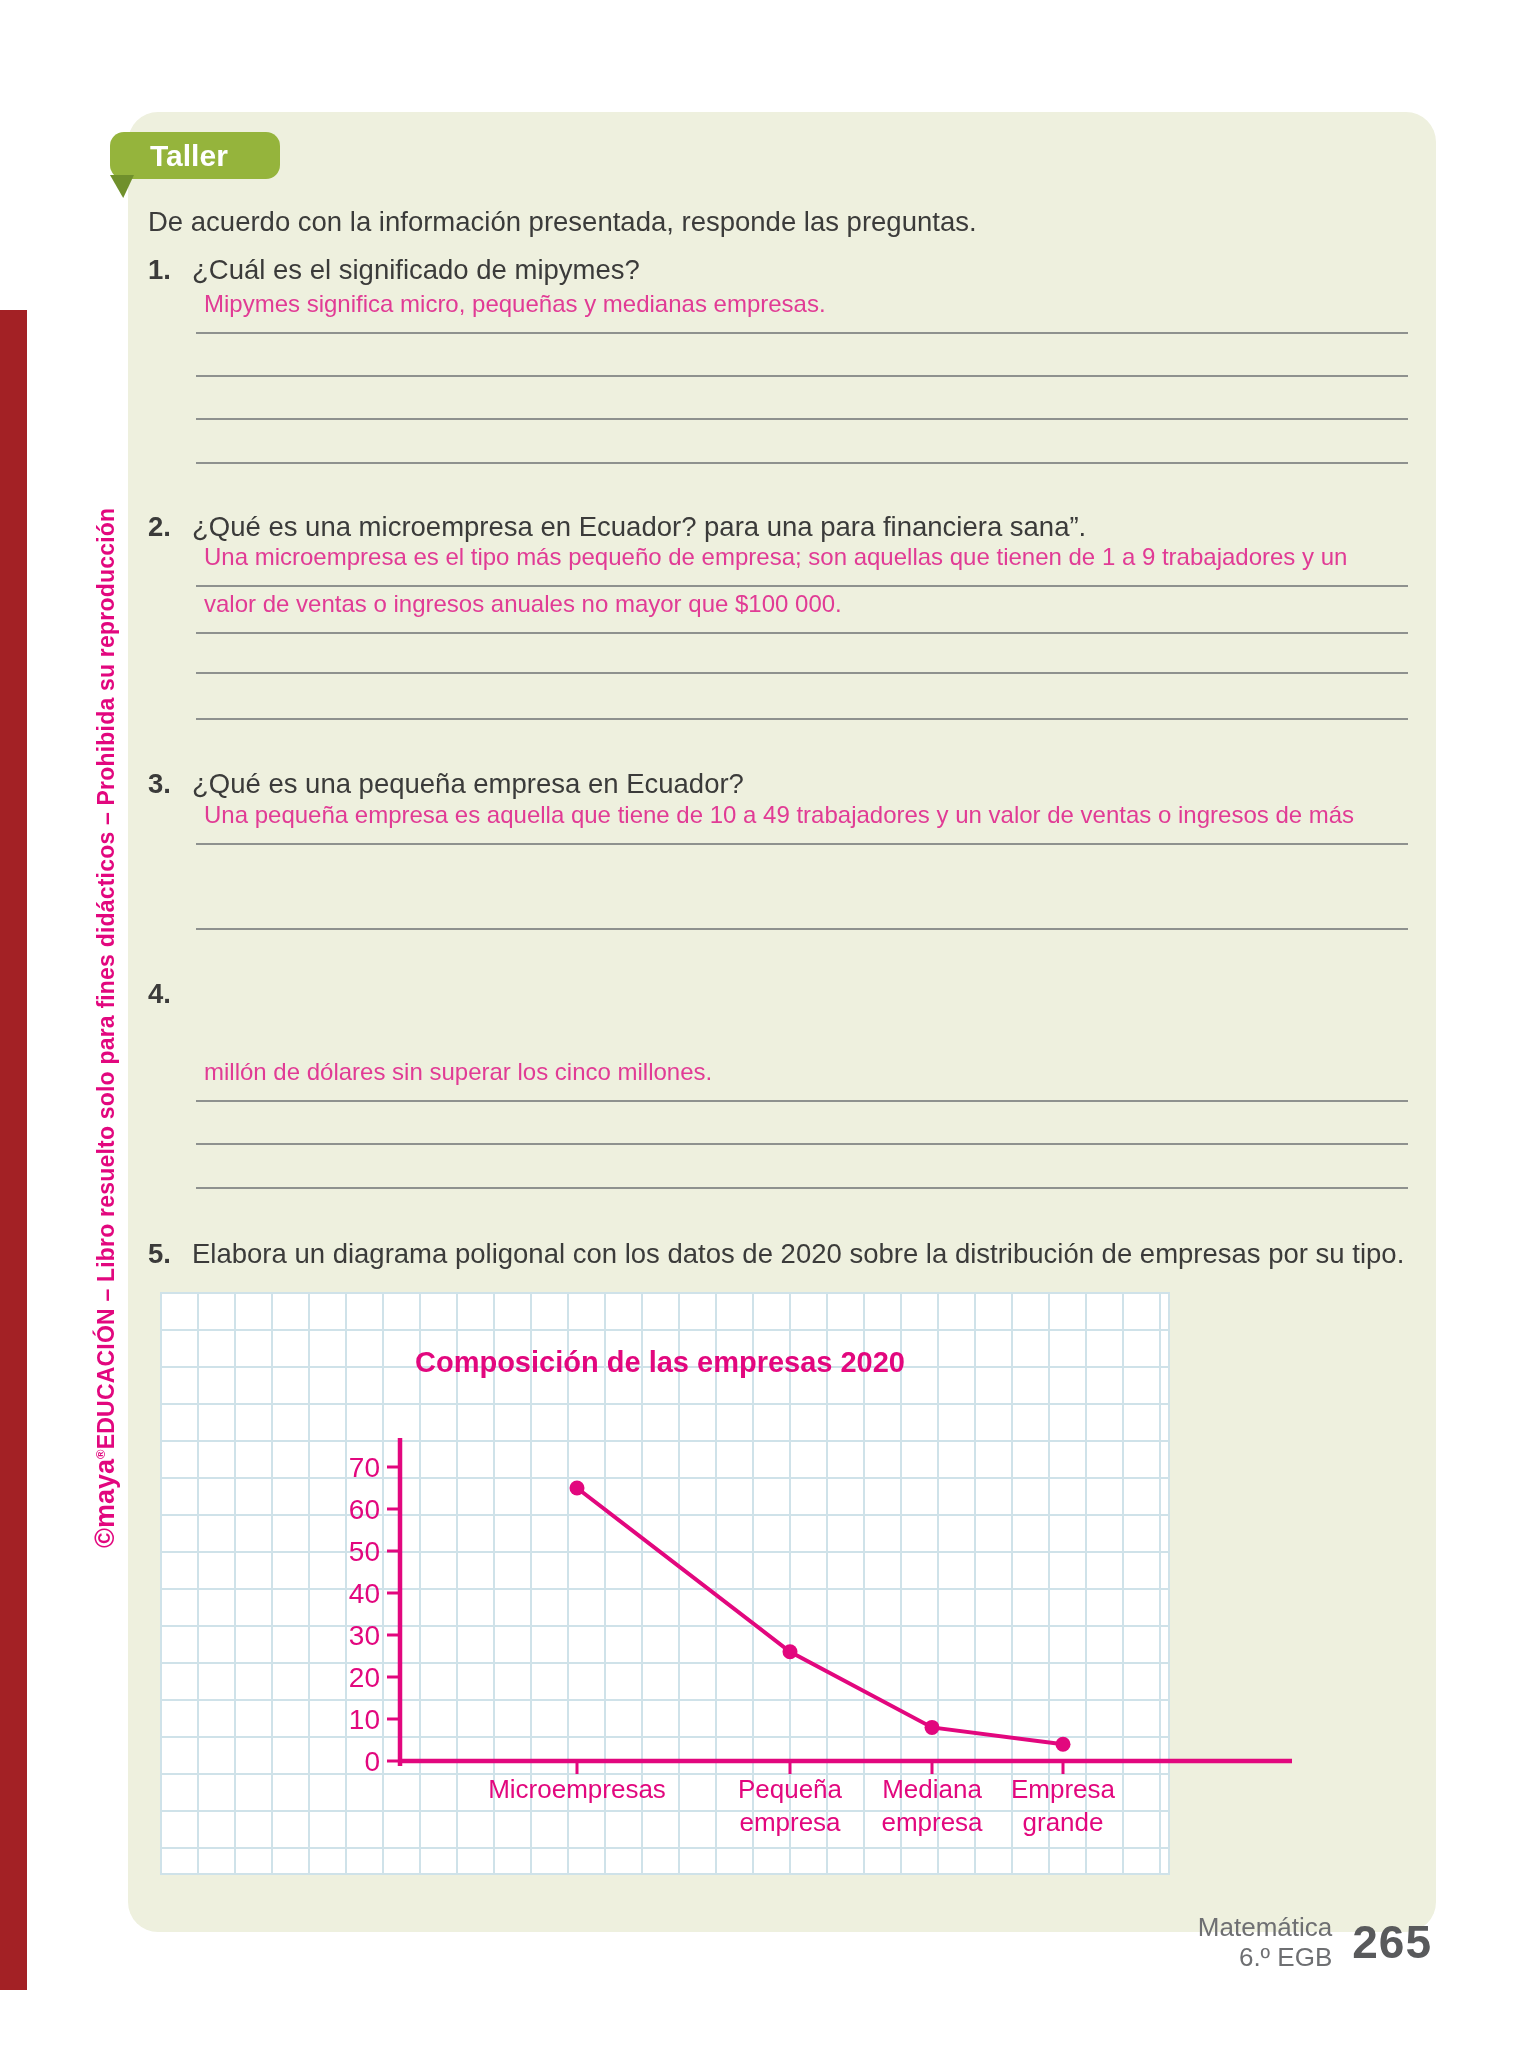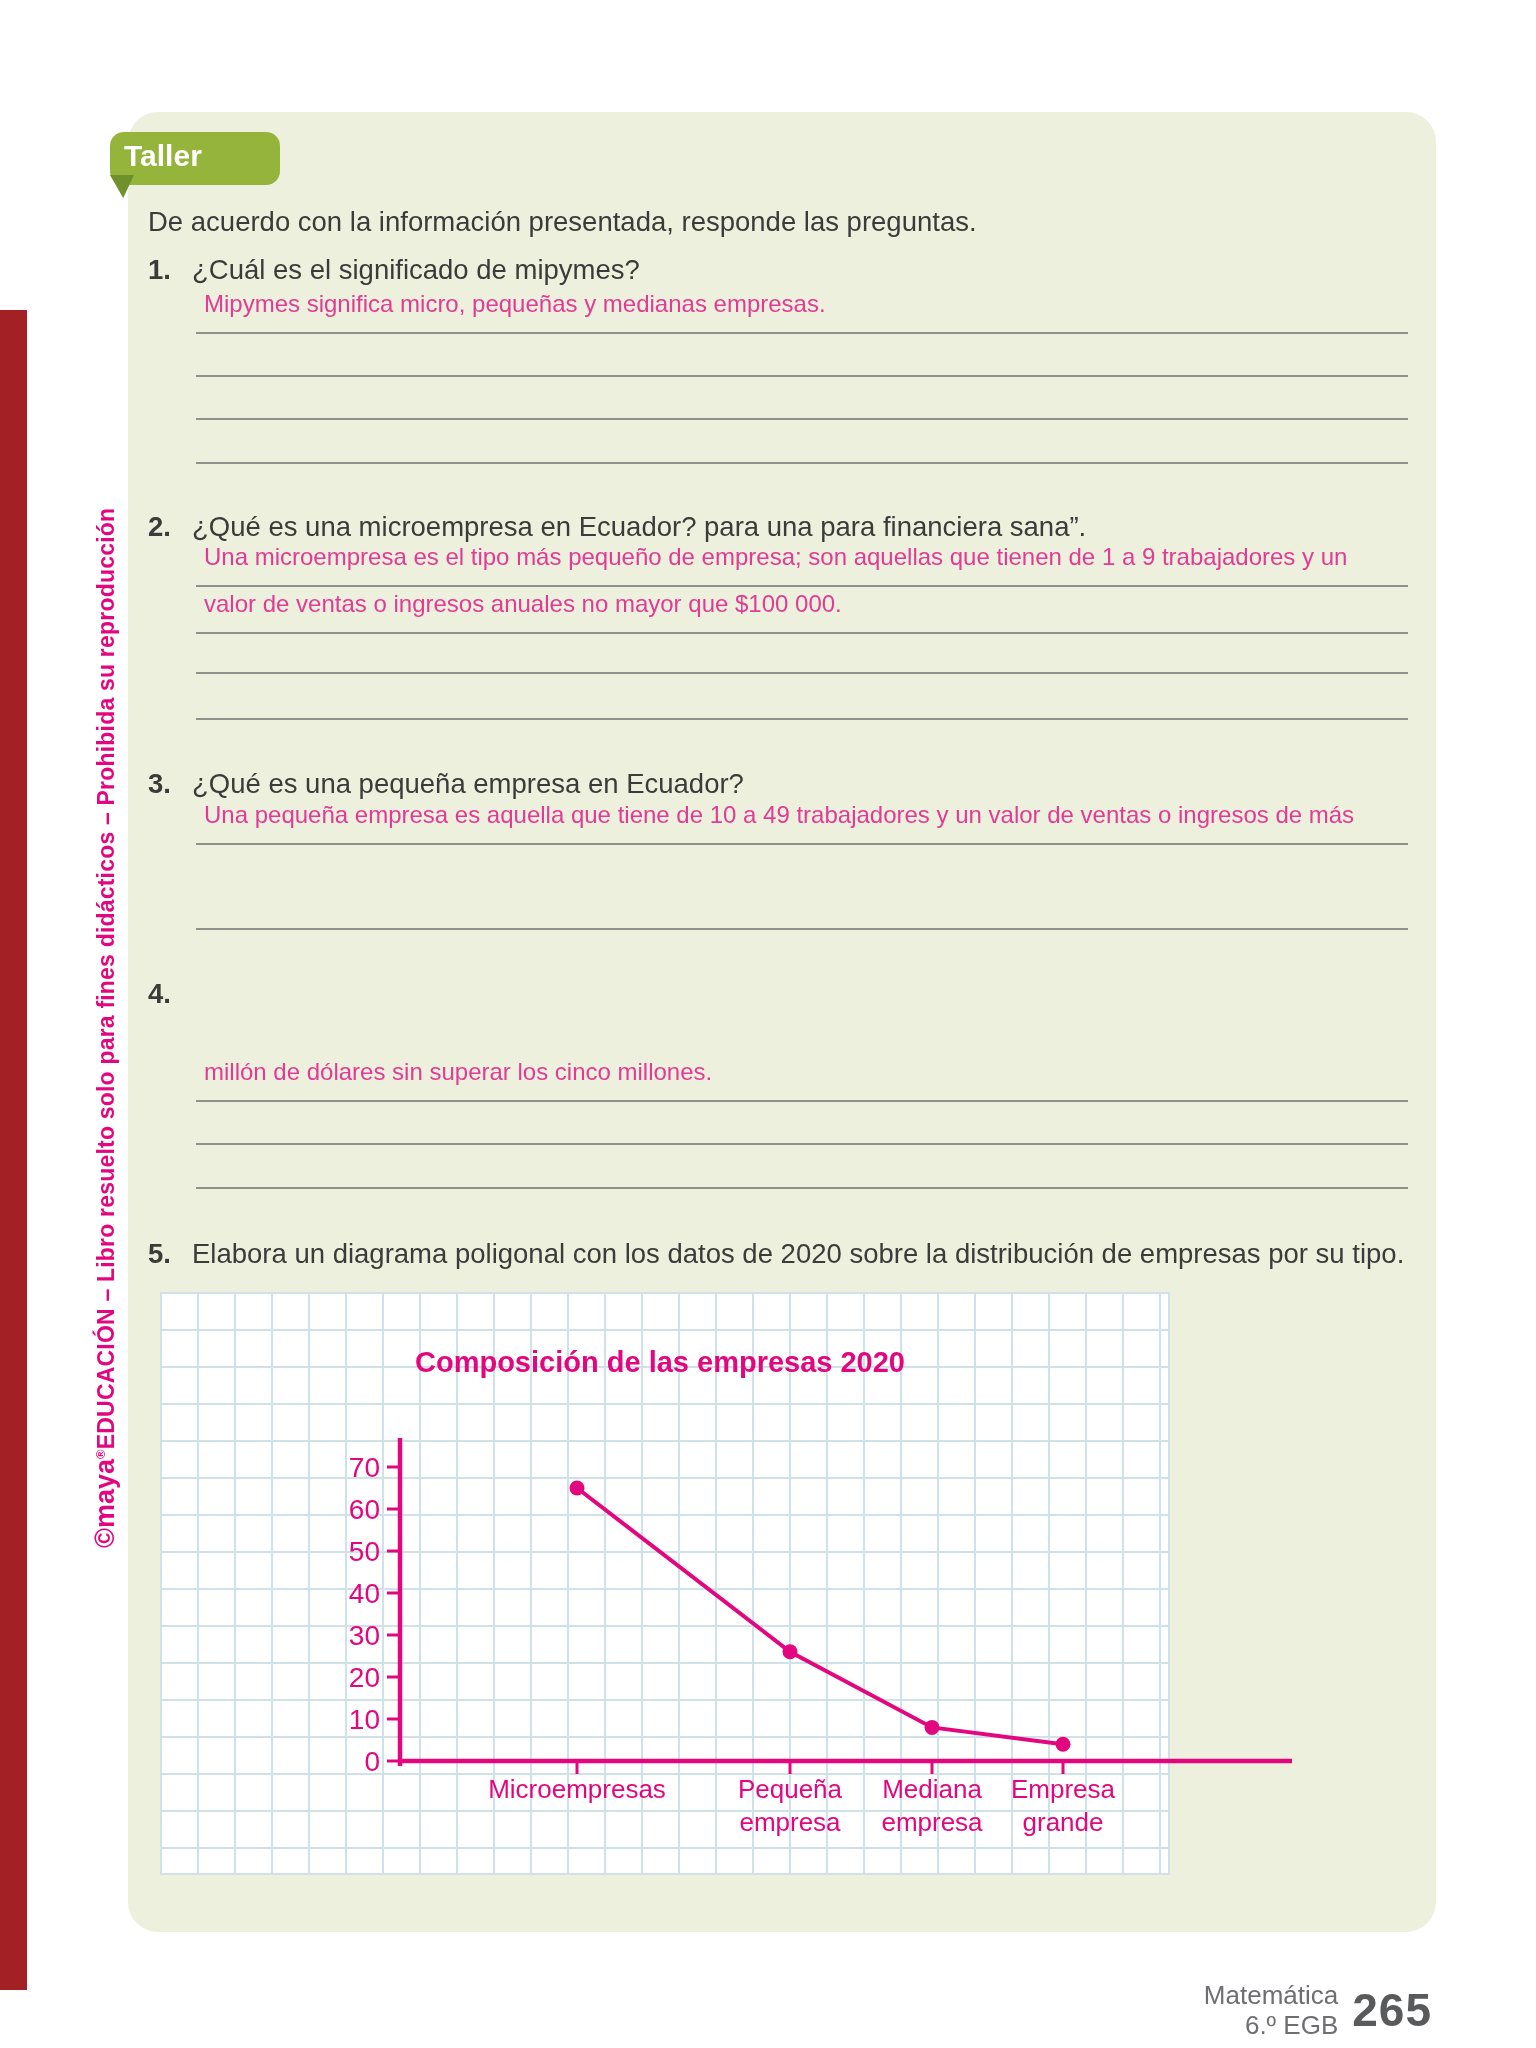--- a/index.html
+++ b/index.html
@@ -13,23 +13,23 @@
   .vtext{position:absolute;left:90px;top:1548px;transform-origin:0 0;transform:rotate(-90deg);
          white-space:nowrap;font-size:23px;font-weight:bold;color:#e2077e;letter-spacing:.2px;}
   .vtext .vbrand{font-weight:bold;font-size:27px;letter-spacing:0;}
   .vtext sup{font-size:13px;}
 
   
   .card{position:absolute;left:128px;top:112px;width:1308px;height:1820px;background:#eef0de;
         border-radius:30px;}
 
   
-  .badge{position:absolute;left:110px;top:132px;width:170px;height:53px;background:#95b43c;
+  .badge{position:absolute;left:110px;top:132px;width:170px;height:47px;background:#95b43c;
          border-radius:14px;color:#ffffff;font-size:30px;font-weight:bold;line-height:47px;
-         padding-left:14px;box-sizing:border-box;}
+         padding-left:40px;box-sizing:border-box;}
   .badge-tail{position:absolute;left:110px;top:175px;width:24px;height:23px;background:#70902c;
          clip-path:polygon(0 0,100% 0,55% 100%);}
 
   .intro{position:absolute;left:148px;top:206px;width:1270px;font-size:27.5px;color:#3b3b3a;}
 
   .q{position:absolute;left:148px;width:1278px;font-size:27.5px;color:#3b3b3a;display:flex;gap:18px;}
   .qnum{font-weight:bold;min-width:26px;}
 
   .ans-line{position:absolute;left:196px;width:1212px;height:40px;border-bottom:2px solid #8e918e;
             font-size:24px;color:#e13b95;display:flex;align-items:flex-end;
@@ -40,21 +40,21 @@
         background-image:linear-gradient(to right,#cfe2e9 2px,transparent 2px),
                          linear-gradient(to bottom,#cfe2e9 2px,transparent 2px);
         background-size:37px 37px;
         border-right:2px solid #cfe2e9;border-bottom:2px solid #cfe2e9;box-sizing:border-box;}
   .chart-title{position:absolute;left:500px;top:54px;transform:translateX(-50%);
         font-size:29px;font-weight:bold;color:#e2077e;white-space:nowrap;}
   #chart-svg{position:absolute;left:0;top:0;}
   #chart-svg text{font-family:"Liberation Sans",sans-serif;}
 
   
-  .footer{position:absolute;top:1980px;right:104px;display:flex;align-items:center;gap:14px;color:#6e6f72;}
+  .footer{position:absolute;top:1912px;right:104px;display:flex;align-items:center;gap:20px;color:#6e6f72;}
   .footer-meta{text-align:right;font-size:26px;line-height:1.16;}
   .footer-page{font-size:46px;font-weight:bold;color:#595a5c;letter-spacing:1px;}
 </style>
 </head>
 <body>
 
 <div class="page">
 
   <div class="spine"></div>
 

